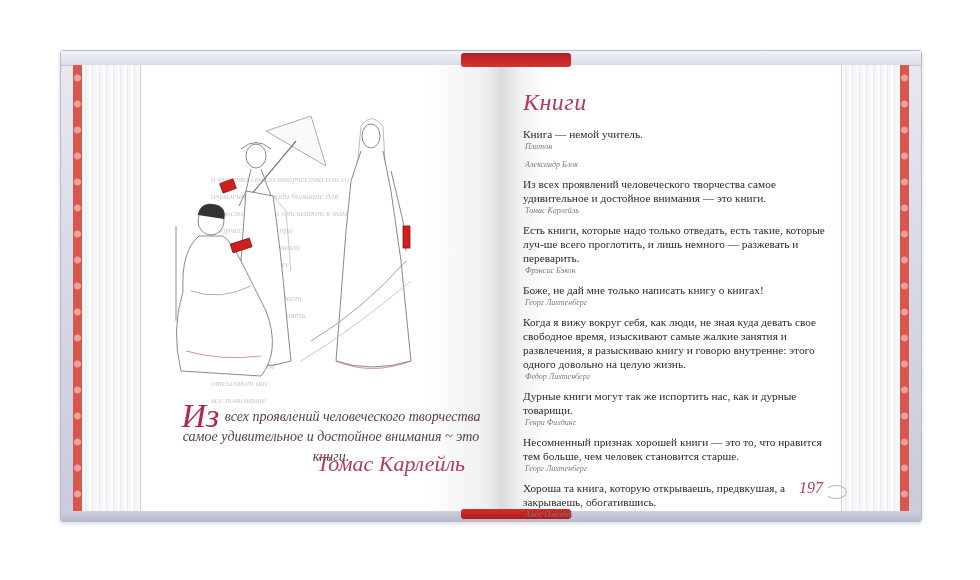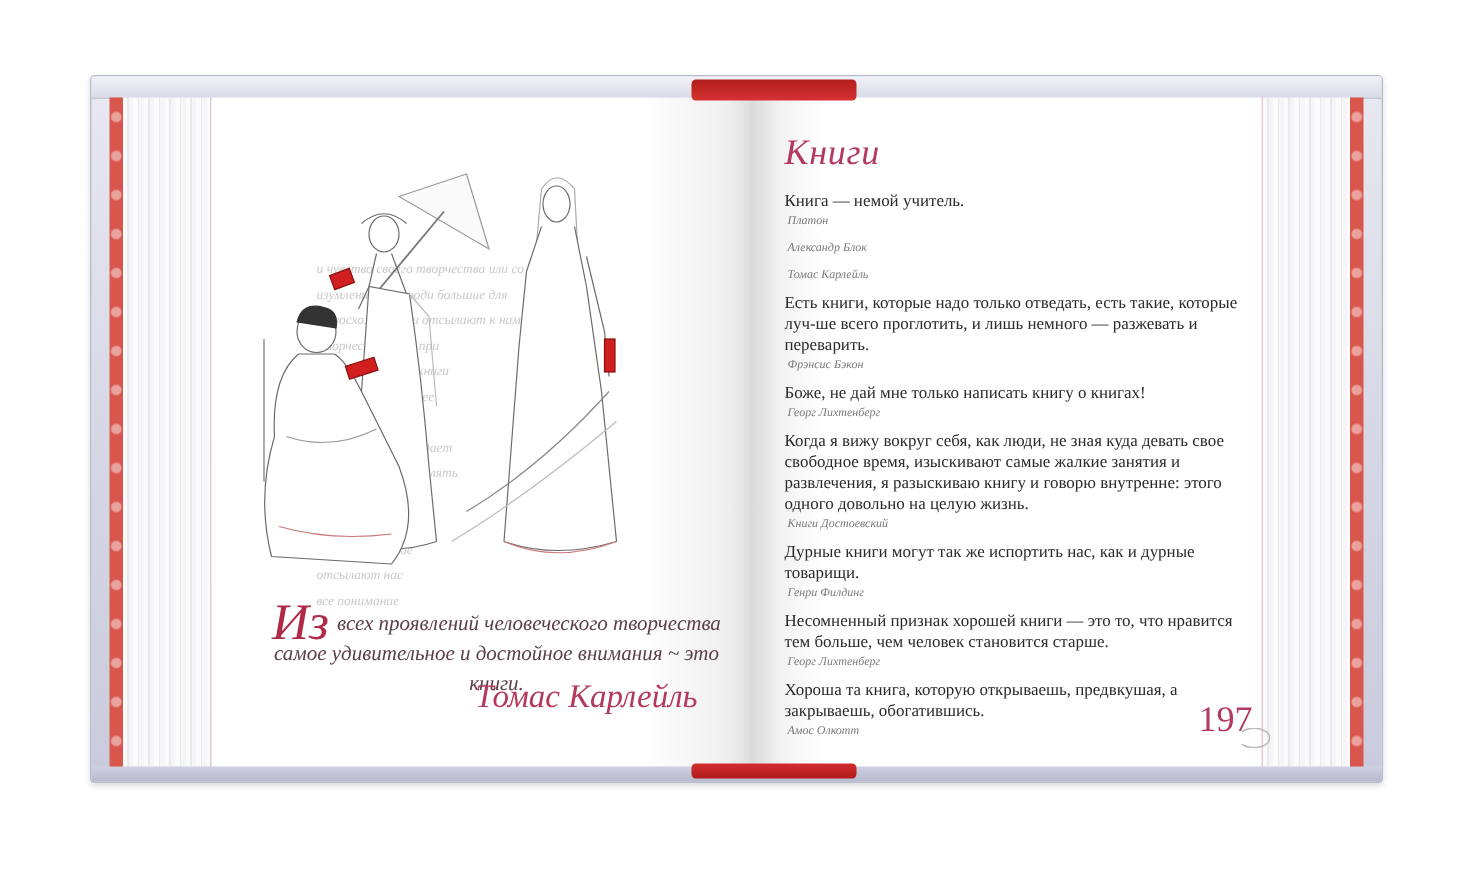--- a/index.html
+++ b/index.html
@@ -84,22 +84,22 @@
   }
   .quote { margin-bottom: 7px; }
   .quote-text {
     font-family: "Liberation Serif", serif; font-size: 11.3px; line-height: 14px; color: #2a2a2a;
   }
   .quote-author {
     font-family: "Liberation Serif", serif; font-style: italic; font-size: 8px;
     color: #7a7a7a; padding-left: 2px; line-height: 11px;
   }
   .page-number {
-    position: absolute; left: 738px; top: 416px;
-    font-family: "Liberation Serif", serif; font-size: 24px; color: #b33a5e;
+    position: absolute; left: 738px; top: 428px;
+    font-family: "Liberation Serif", serif; font-style: italic; font-size: 16px; color: #b33a5e;
   }
   .page-number-flourish {
     position: absolute; left: 764px; top: 434px; width: 20px; height: 12px;
     border: 1px solid #bbb; border-radius: 50%; border-left-color: transparent;
   }
 </style>
 </head>
 <body>
 
 <div class="book">
@@ -172,33 +172,34 @@
 
   <div class="quotes">
     <div class="quote">
       <div class="quote-text">Книга — немой учитель.</div>
       <div class="quote-author">Платон</div>
     </div>
     <div class="quote">
       <div class="quote-author">Александр Блок</div>
     </div>
     <div class="quote">
+      <div class="quote-text">Из всех проявлений человеческого творчества самое удивительное и достойное внимания — это книги.</div>
       <div class="quote-author">Томас Карлейль</div>
     </div>
     <div class="quote">
       <div class="quote-text">Есть книги, которые надо только отведать, есть такие, которые луч-ше всего проглотить, и лишь немного — разжевать и переварить.</div>
       <div class="quote-author">Фрэнсис Бэкон</div>
     </div>
     <div class="quote">
       <div class="quote-text">Боже, не дай мне только написать книгу о книгах!</div>
       <div class="quote-author">Георг Лихтенберг</div>
     </div>
     <div class="quote">
       <div class="quote-text">Когда я вижу вокруг себя, как люди, не зная куда девать свое свободное время, изыскивают самые жалкие занятия и развлечения, я разыскиваю книгу и говорю внутренне: этого одного довольно на целую жизнь.</div>
-      <div class="quote-author">Книги Достоевский</div>
+      <div class="quote-author">Федор Лихтенберг</div>
     </div>
     <div class="quote">
       <div class="quote-text">Дурные книги могут так же испортить нас, как и дурные товарищи.</div>
       <div class="quote-author">Генри Филдинг</div>
     </div>
     <div class="quote">
       <div class="quote-text">Несомненный признак хорошей книги — это то, что нравится тем больше, чем человек становится старше.</div>
       <div class="quote-author">Георг Лихтенберг</div>
     </div>
     <div class="quote">

